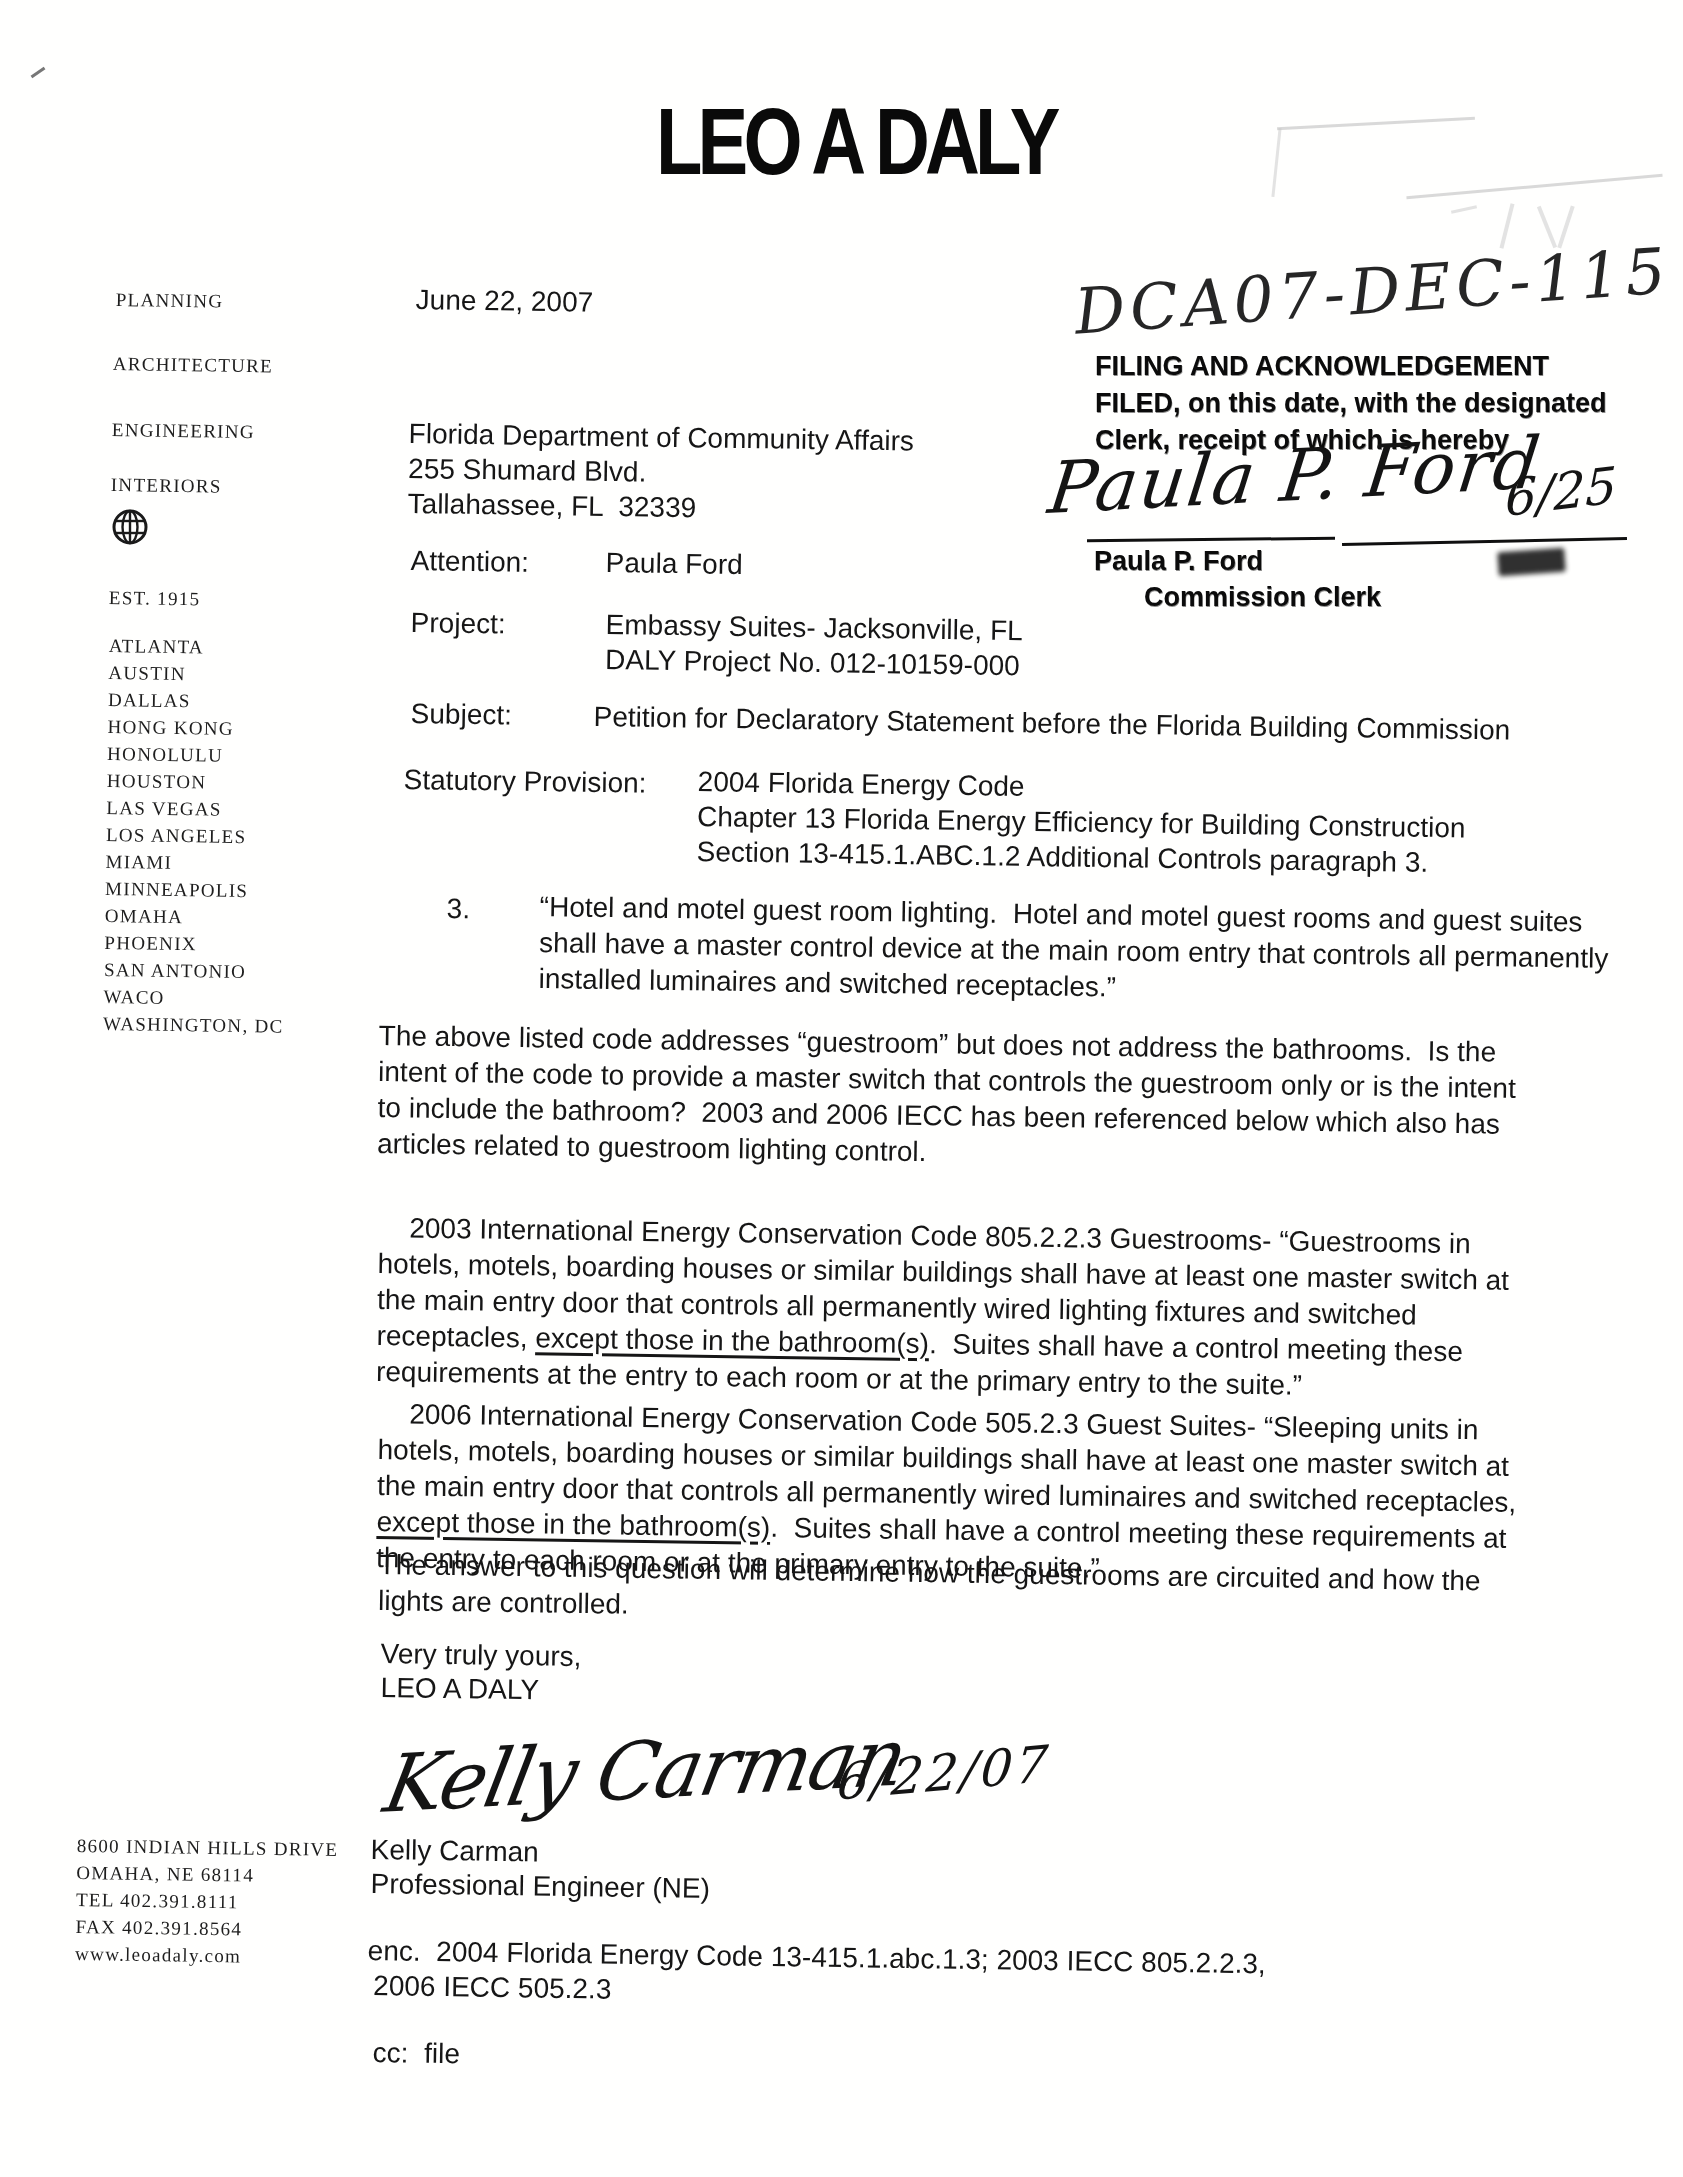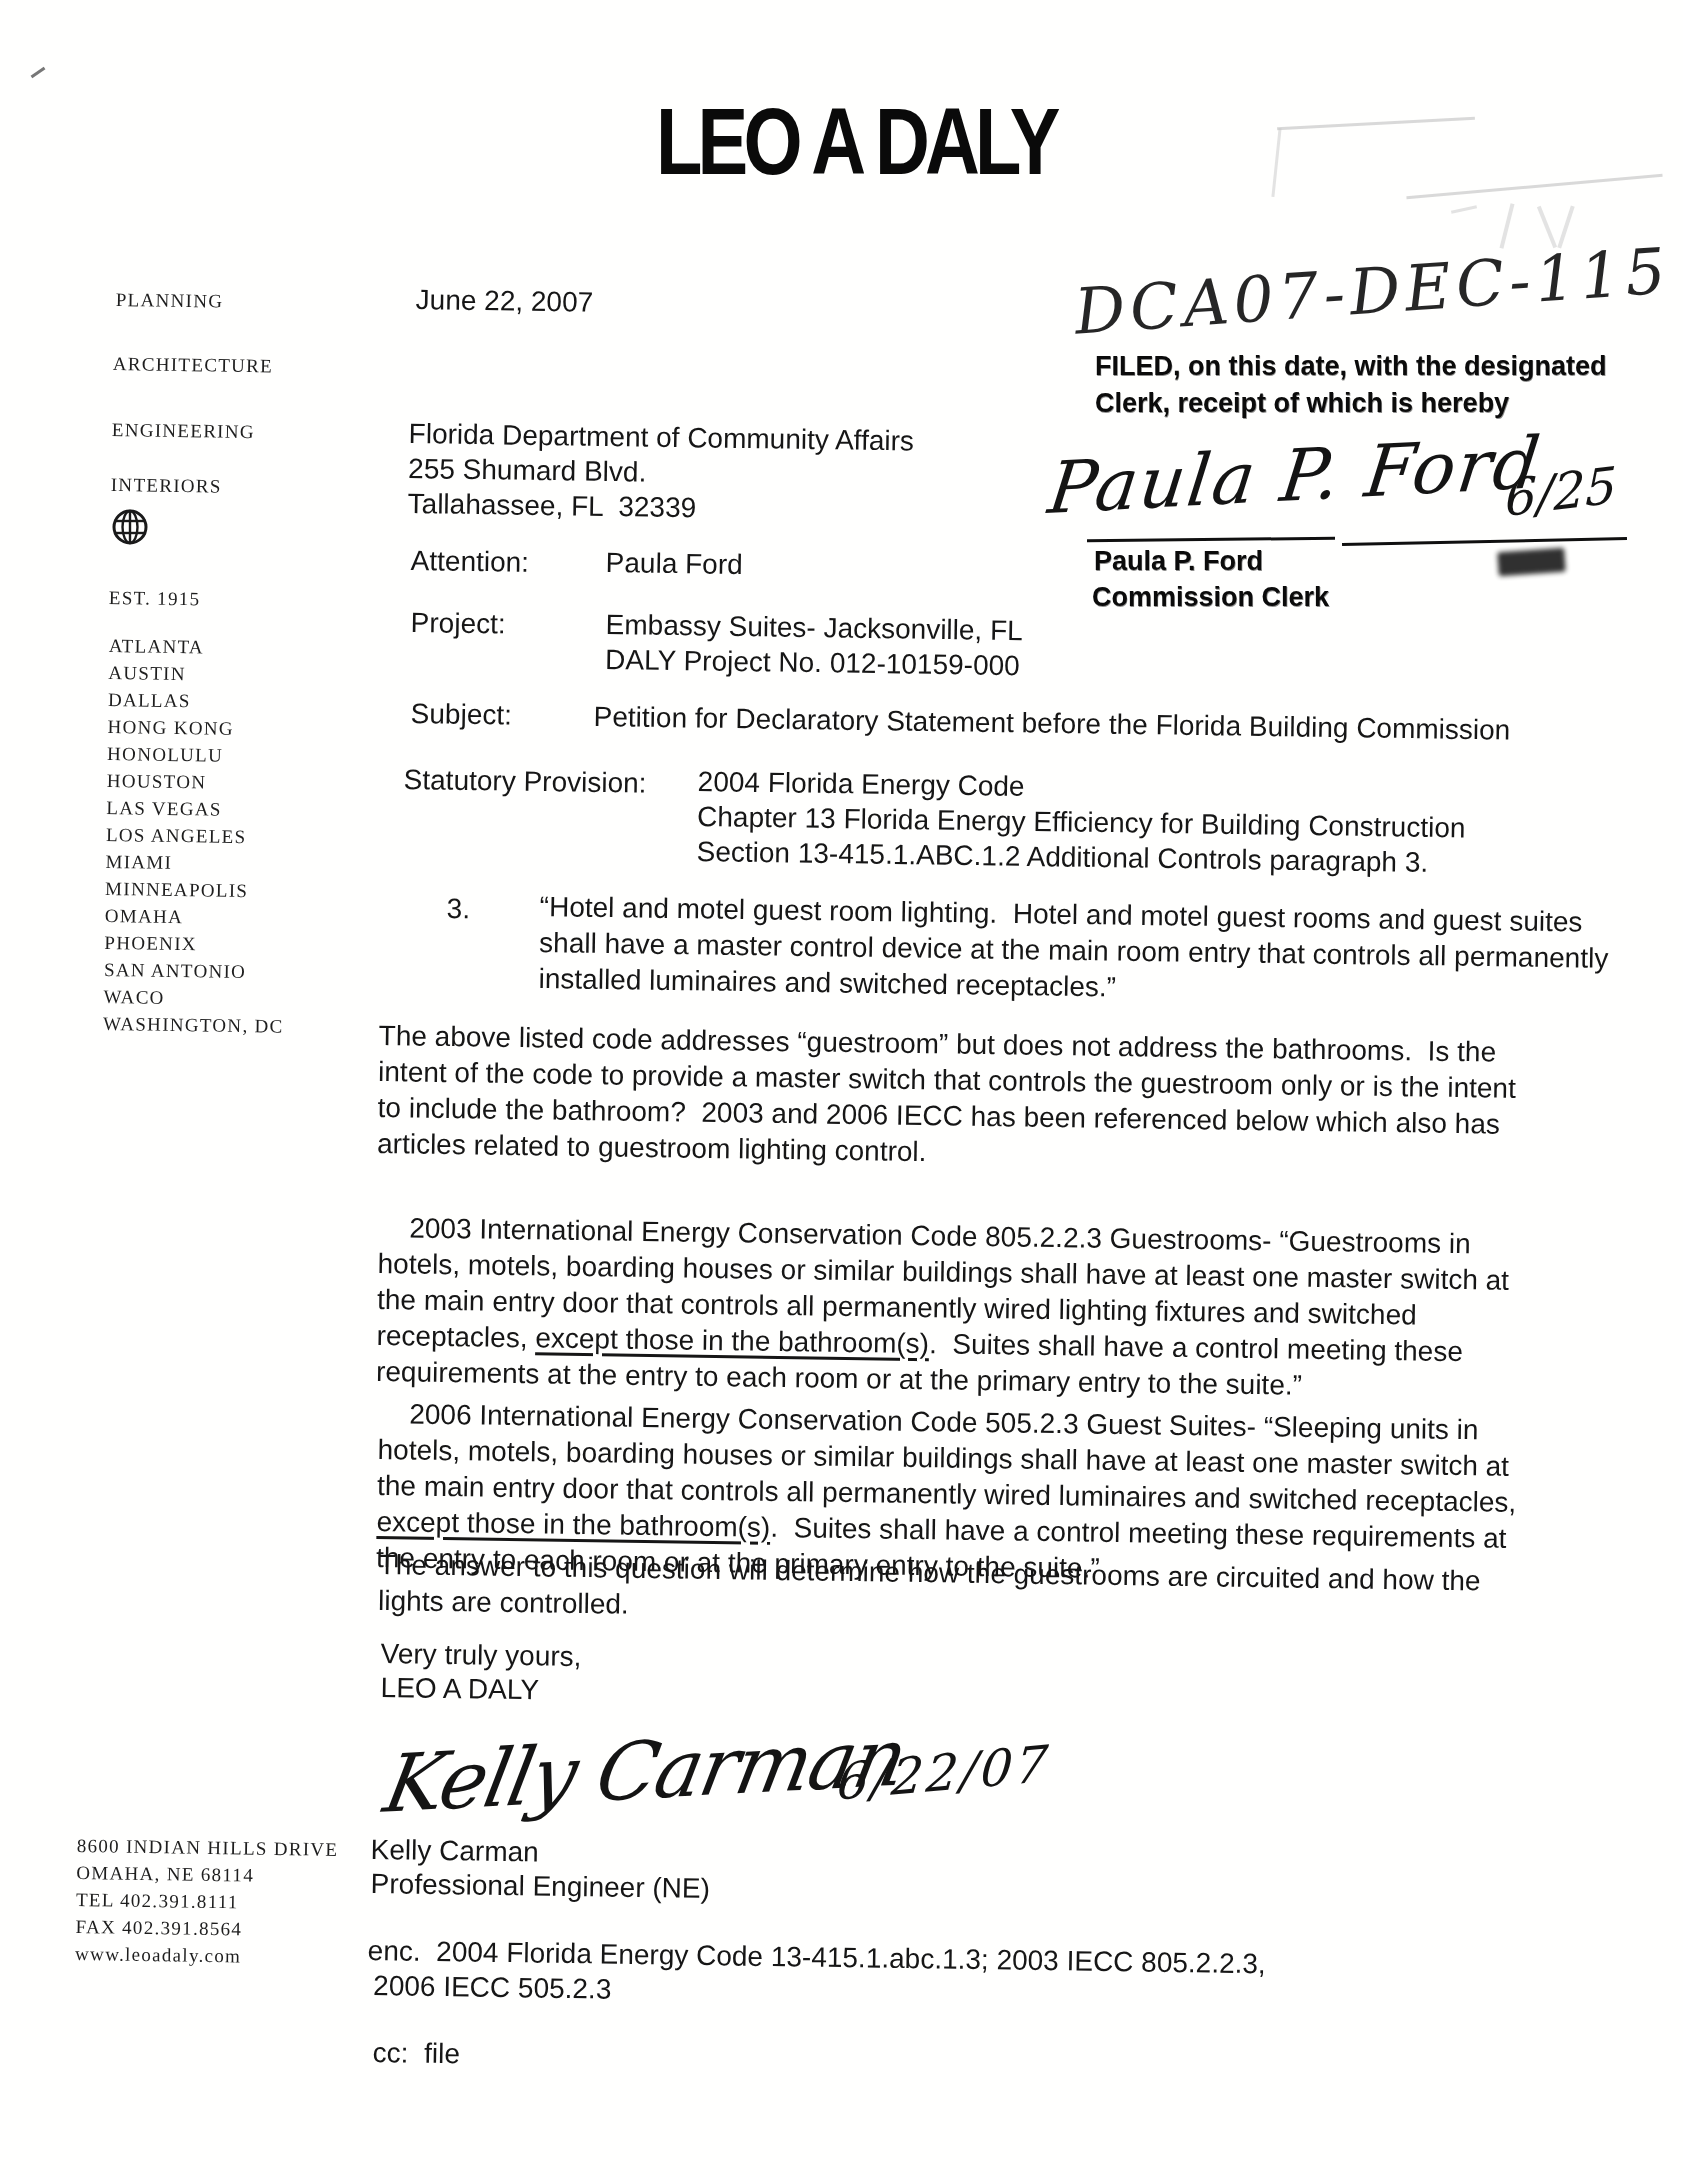--- a/index.html
+++ b/index.html
@@ -106,32 +106,33 @@
     <div>OMAHA, NE  68114</div>
     <div>TEL 402.391.8111</div>
     <div>FAX 402.391.8564</div>
     <div>www.leoadaly.com</div>
   </div>
 
   <div class="abs" style="left:0; top:0;">
     <div class="abs script" style="left:1074px; top:255px; font-size:63px; letter-spacing:5px; transform:rotate(-4deg); opacity:.92;">DCA07-DEC-115</div>
 
     <div class="abs" style="left:1095px; top:348px;">
+      <div class="stamp-line">FILING AND ACKNOWLEDGEMENT</div>
       <div class="stamp-line">FILED, on this date, with the designated</div>
       <div class="stamp-line">Clerk, receipt of which is hereby</div>
     </div>
 
     <div class="abs script" style="left:1049px; top:434px; font-size:71px; transform:rotate(-3deg) skewX(-10deg); letter-spacing:2px;">Paula P. Ford</div>
     <div class="abs script" style="left:1505px; top:463px; font-size:50px; transform:rotate(-7deg) skewX(-8deg);">6/25</div>
 
     <div class="abs sig-underline" style="left:1087px; top:538px; width:248px; transform:rotate(-0.6deg);"></div>
     <div class="abs sig-underline" style="left:1342px; top:540px; width:285px; transform:rotate(-1.2deg);"></div>
 
     <div class="abs stamp-line" style="left:1094px; top:543px;">Paula P. Ford</div>
-    <div class="abs stamp-line" style="left:1092px; top:579px;">Commission Clerk</div>
+    <div class="abs stamp-line" style="left:1144px; top:579px;">Commission Clerk</div>
     <div class="abs smudge" style="left:1498px; top:550px; width:67px; height:24px; transform:rotate(-4deg);"></div>
   </div>
 
   <div class="abs bt tilt" style="left:416px; top:282px;">June 22, 2007</div>
 
   <div class="abs tilt" style="left:409px; top:416px;">
     <div class="bt">Florida Department of Community Affairs</div>
     <div class="bt">255 Shumard Blvd.</div>
     <div class="bt">Tallahassee, FL  32339</div>
   </div>

